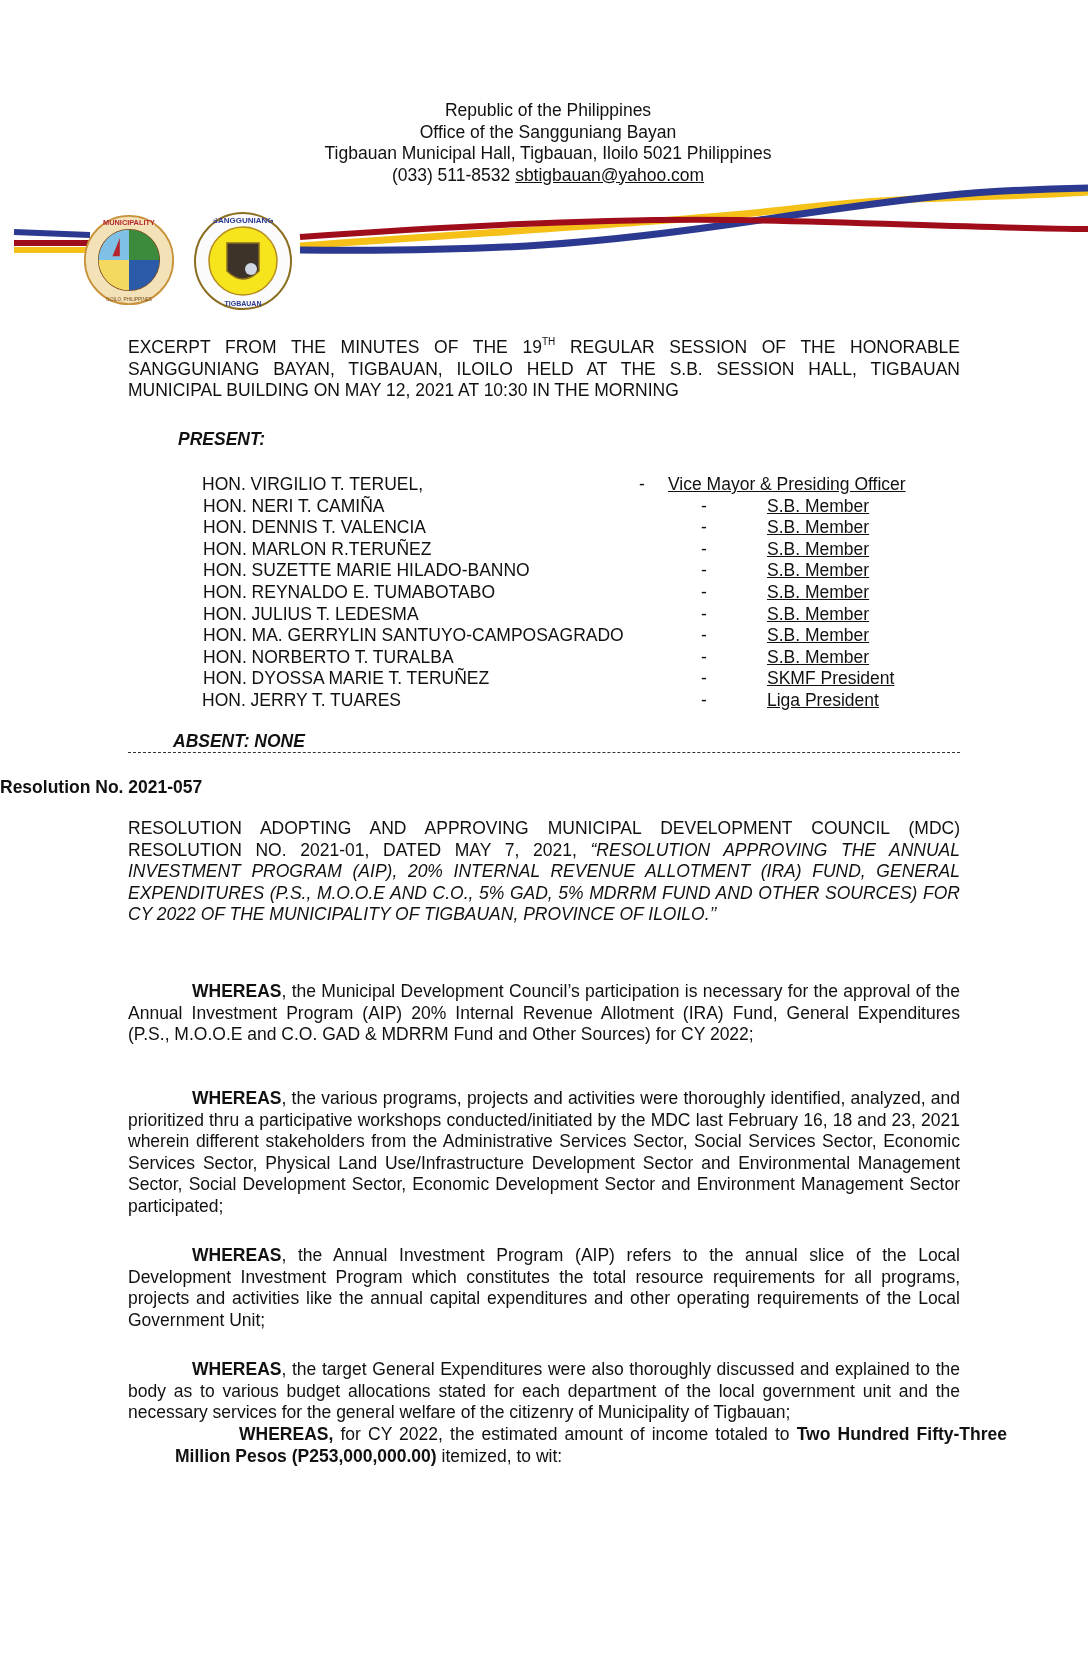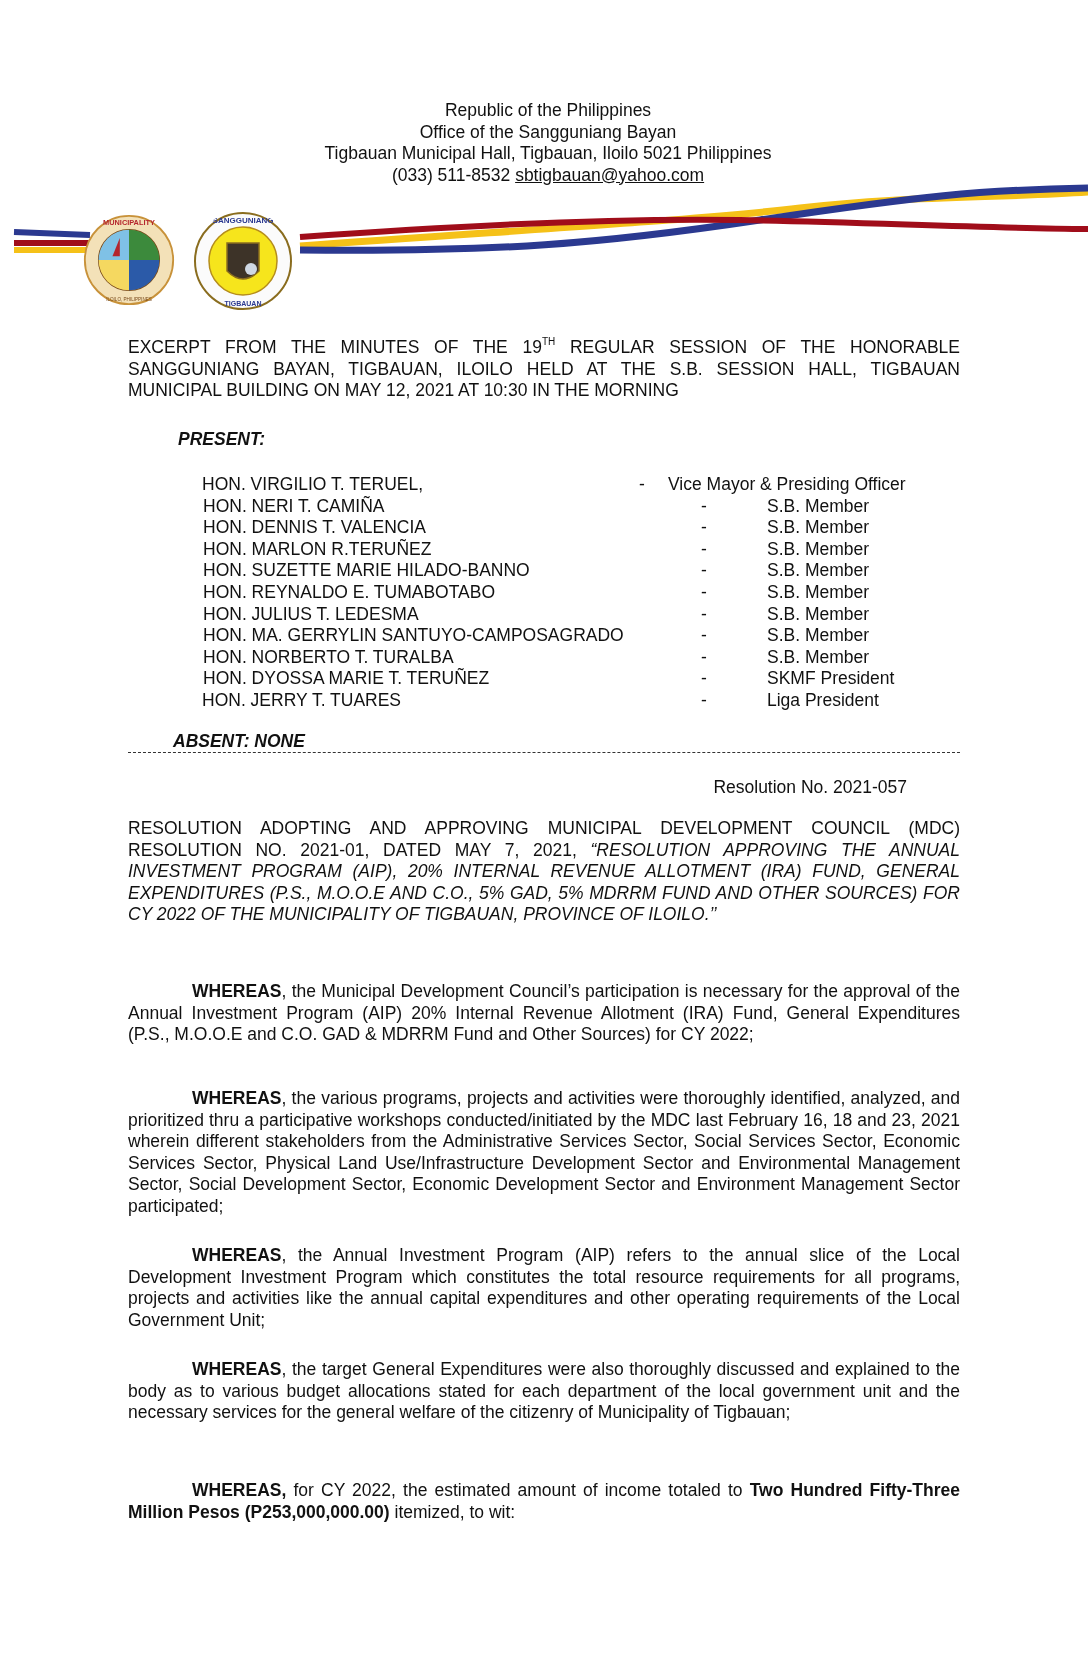--- a/index.html
+++ b/index.html
@@ -14,28 +14,28 @@
     .seal1 { left: 83px; top: 210px; width: 92px; height: 100px; }
     .seal2 { left: 193px; top: 210px; width: 100px; height: 102px; }
     .body-text { font-family: "Liberation Sans", sans-serif; font-size: 17.5px; line-height: 21.5px; }
     .excerpt { position: absolute; left: 128px; top: 337px; width: 832px; text-align: justify; }
     .excerpt sup { font-size: 10px; vertical-align: 8px; line-height: 0; margin-top: 23px; }
     .present-label { position: absolute; left: 178px; top: 429px; font-weight: bold; font-style: italic; }
     .attendees { position: absolute; left: 200px; top: 474px; width: 760px; }
     .att-row { position: relative; height: 21.6px; }
     .att-row .name { position: absolute; left: 3px; top: 0; white-space: nowrap; }
     .att-row .dash { position: absolute; left: 501px; top: 0; }
-    .att-row .role { position: absolute; left: 567px; top: 0; white-space: nowrap; }
+    .att-row .role { position: absolute; left: 567px; top: 0; white-space: nowrap; text-decoration: underline; }
     .att-row.first .dash { left: 439px; }
     .att-row.first .role { left: 468px; }
     .att-row.first .name, .att-row.last .name { left: 2px; }
     .absent-label { position: absolute; left: 173px; top: 731px; font-weight: bold; font-style: italic; }
     .separator { position: absolute; left: 128px; top: 752px; width: 832px; height: 2px;
       border-top: 1.5px dashed #333; }
-    .reso-no { position: absolute; left: 0; top: 777px; width: 907px; text-align: right; font-weight: normal; }
+    .reso-no { position: absolute; left: 0; top: 777px; width: 907px; text-align: left; font-weight: bold; }
     .reso-title { position: absolute; left: 128px; top: 818px; width: 832px; text-align: justify; }
     .reso-title .ital { font-style: italic; }
     .para { position: absolute; left: 128px; width: 832px; text-align: justify; }
     .para .lead { display: inline-block; width: 64px; }
     .para b { font-weight: bold; }
   </style>
 </head>
 <body>
 
 <div class="page">
@@ -152,15 +152,15 @@
   <div class="reso-title body-text"><span>RESOLUTION ADOPTING AND APPROVING MUNICIPAL DEVELOPMENT COUNCIL (MDC) RESOLUTION NO. 2021-01, DATED MAY 7, 2021, </span><span class="ital">“RESOLUTION APPROVING THE ANNUAL INVESTMENT PROGRAM (AIP), 20% INTERNAL REVENUE ALLOTMENT (IRA) FUND, GENERAL EXPENDITURES (P.S., M.O.O.E AND C.O., 5% GAD, 5% MDRRM FUND AND OTHER SOURCES) FOR CY 2022 OF THE MUNICIPALITY OF TIGBAUAN, PROVINCE OF ILOILO.’’</span></div>
 
   <div class="para body-text" style="top: 981px;"><span class="lead"></span><b>WHEREAS</b><span>, the Municipal Development Council’s participation is necessary for the approval of  the Annual Investment Program (AIP) 20% Internal Revenue Allotment (IRA) Fund, General Expenditures (P.S., M.O.O.E and C.O. GAD &amp; MDRRM Fund and Other Sources) for CY 2022;</span></div>
 
   <div class="para body-text" style="top: 1088px;"><span class="lead"></span><b>WHEREAS</b><span>, the various programs, projects and activities were thoroughly identified, analyzed, and prioritized thru a participative workshops conducted/initiated by the MDC last February 16, 18 and 23, 2021 wherein different stakeholders from the Administrative Services Sector, Social Services Sector, Economic Services Sector, Physical Land Use/Infrastructure Development Sector and Environmental Management Sector, Social Development Sector, Economic Development Sector and Environment Management Sector participated;</span></div>
 
   <div class="para body-text" style="top: 1245px;"><span class="lead"></span><b>WHEREAS</b><span>, the Annual Investment Program (AIP) refers to the annual slice of the Local Development Investment Program which constitutes the total resource requirements for all programs, projects and activities like the annual capital expenditures and other operating requirements of the Local Government Unit;</span></div>
 
   <div class="para body-text" style="top: 1359px;"><span class="lead"></span><b>WHEREAS</b><span>, the target General Expenditures were also thoroughly discussed and explained to the body as to various budget allocations stated for each department of the local government unit and the necessary services for the general welfare of the citizenry of Municipality of Tigbauan;</span></div>
 
-  <div class="para body-text" style="top: 1480px;"><span class="lead"></span><b>WHEREAS,</b><span> for CY 2022, the estimated amount of income totaled to </span><b>Two Hundred Fifty-Three Million Pesos (P253,000,000.00)</b><span> itemized, to wit:</span></div>
+  <div class="para body-text" style="top: 1424px; margin-left: 47px;"><span class="lead"></span><b>WHEREAS,</b><span> for CY 2022, the estimated amount of income totaled to </span><b>Two Hundred Fifty-Three Million Pesos (P253,000,000.00)</b><span> itemized, to wit:</span></div>
 
 </div>
 
 </body></html>

